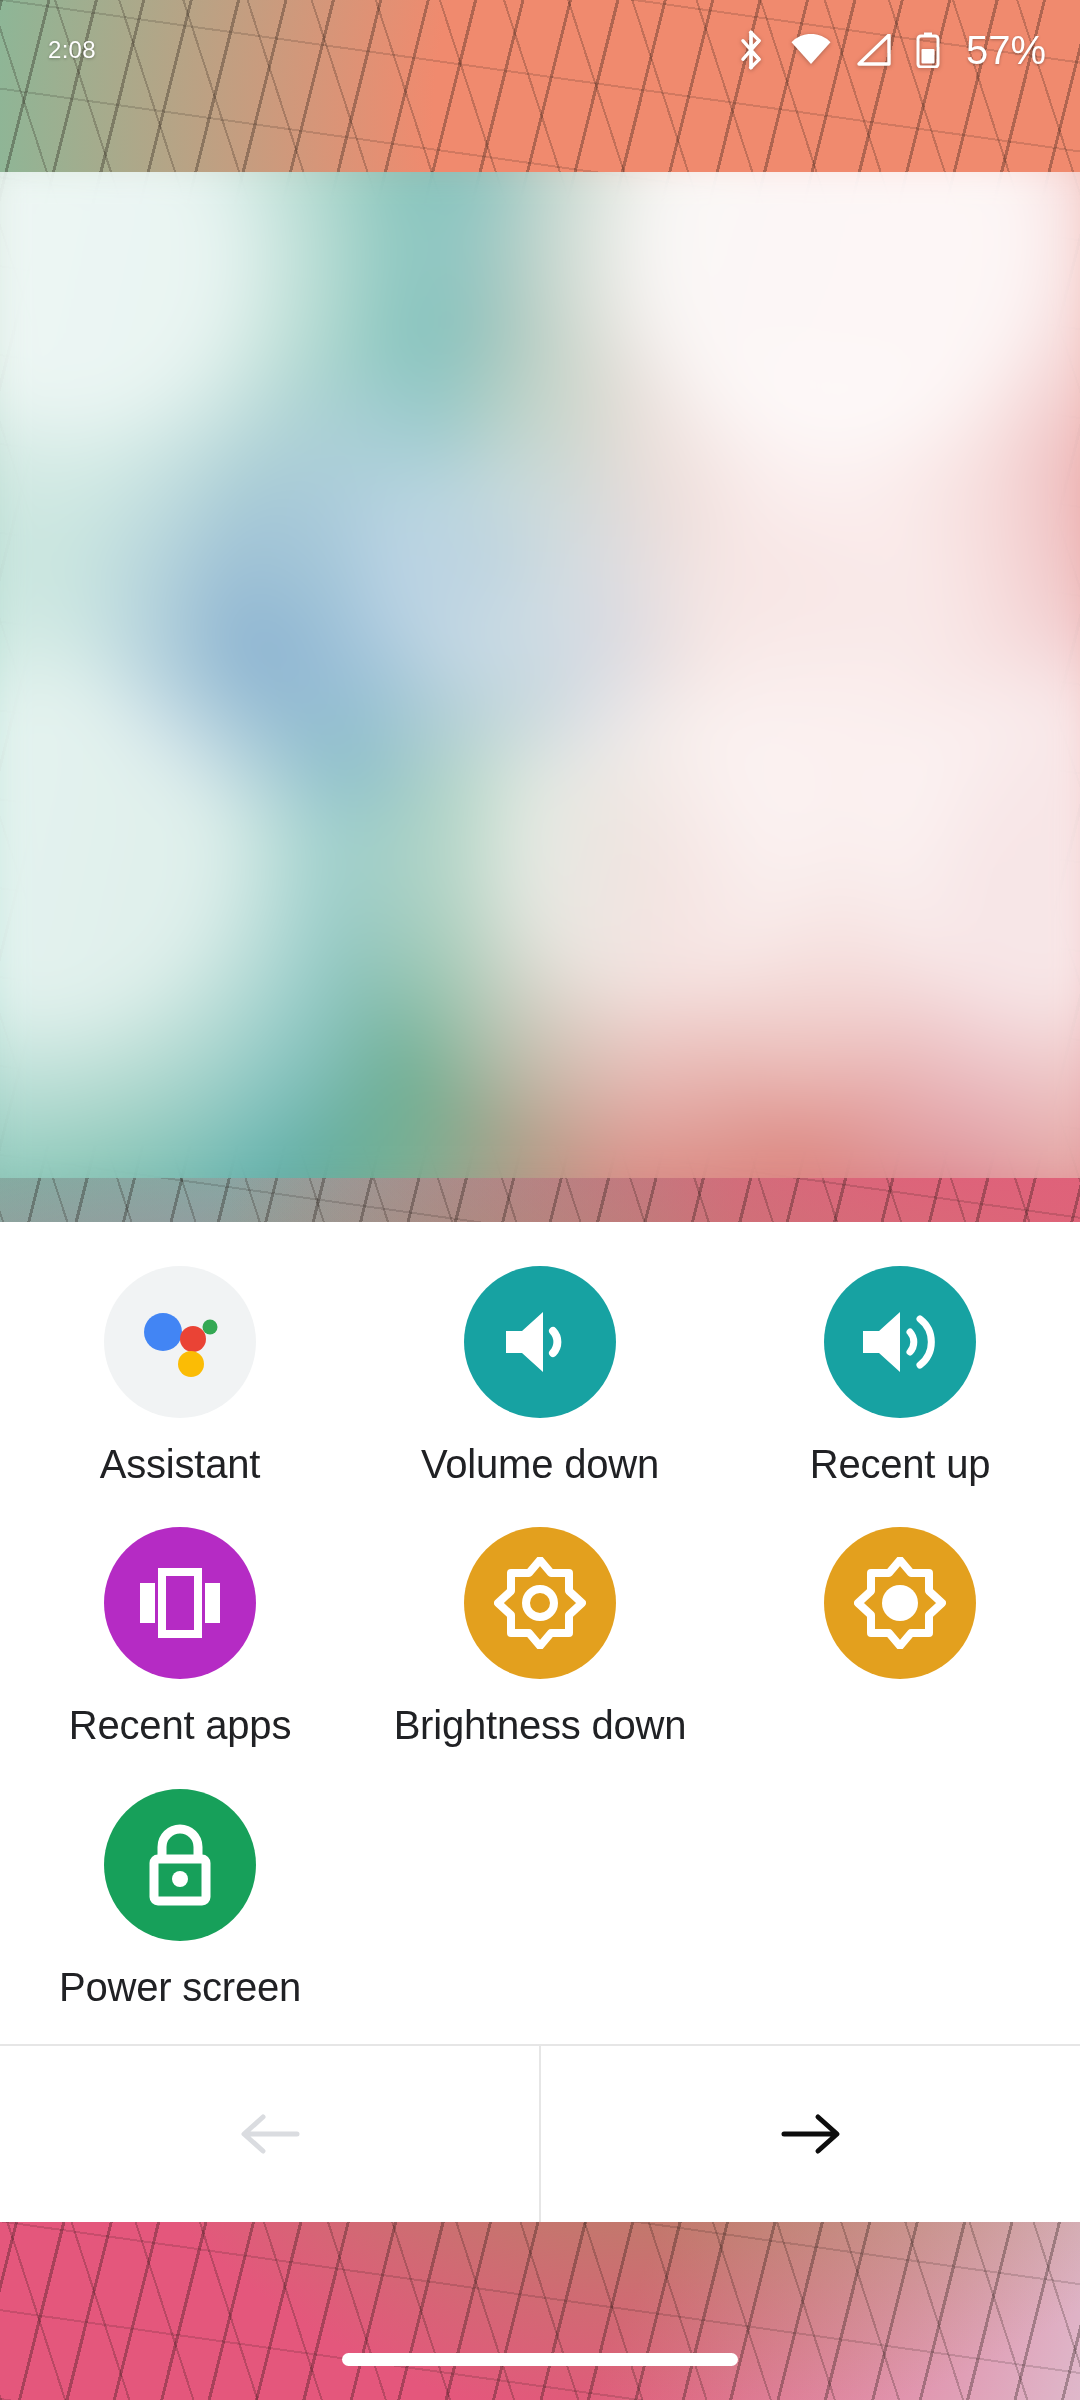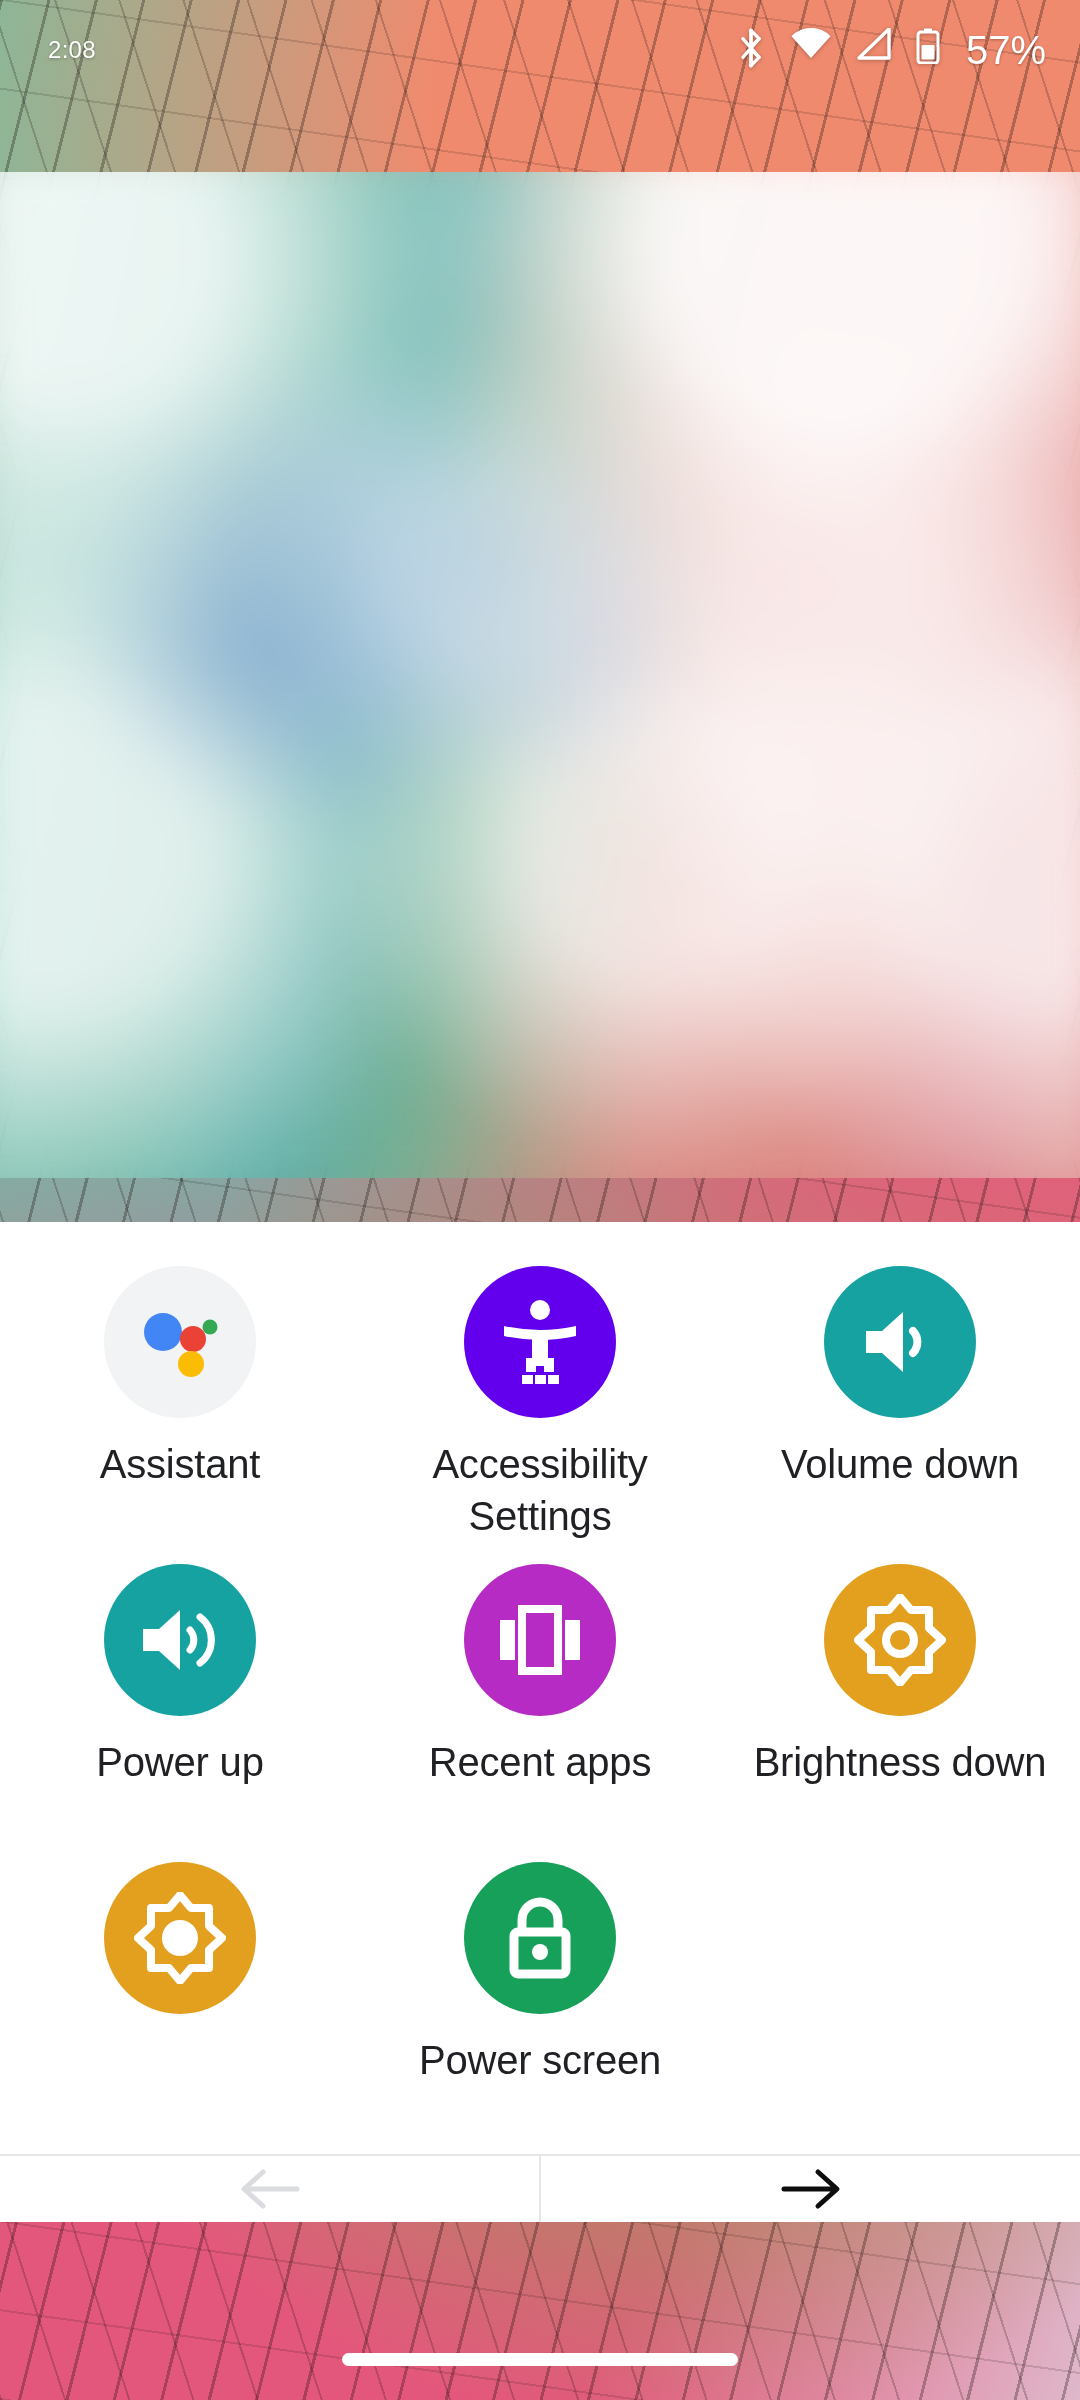--- a/index.html
+++ b/index.html
@@ -59,21 +59,21 @@
   
   #status-bar{
     position:absolute; left:0; top:0; width:1080px; height:100px;
     display:flex; align-items:center; justify-content:space-between;
     padding:0 34px 0 48px; z-index:20;
   }
   #status-time{
     color:#fff; font-size:24px; font-weight:400; letter-spacing:.3px;
     text-shadow:0 1px 3px rgba(0,0,0,.30);
   }
-  #status-icons{ display:flex; gap:24px; }
+  #status-icons{ display:flex; align-items:center; gap:24px; }
   #status-icons svg{ display:block; filter:drop-shadow(0 1px 2px rgba(0,0,0,.28)); }
   #battery-pct{
     color:#fff; font-size:40px; font-weight:500; margin-left:2px;
     text-shadow:0 1px 3px rgba(0,0,0,.30);
   }
 
   
   #menu-sheet{
     position:absolute; left:0; top:1222px; width:1080px; height:1000px;
     background:#ffffff; z-index:15;
@@ -176,56 +176,41 @@
         <svg width="96" height="96" viewBox="0 0 96 96">
           <circle cx="31" cy="38" r="19" fill="#4285f4"></circle>
           <circle cx="61" cy="45" r="13" fill="#ea4335"></circle>
           <circle cx="59" cy="70" r="13" fill="#fbbc05"></circle>
           <circle cx="78" cy="33" r="7.5" fill="#34a853"></circle>
         </svg>
       </div>
       <div class="item-label">Assistant</div>
     </div>
 
-    <div class="menu-item">
-      <div class="item-icon" style="background:#6200ee">
-        <svg width="92" height="92" viewBox="0 0 92 92">
-          <circle cx="46" cy="14" r="10" fill="#fff"></circle>
-          <path d="M10 30 Q46 38 82 30 L82 40 Q46 48 10 40 Z" fill="#fff"></path>
-          <rect x="38" y="36" width="16" height="34" fill="#fff"></rect>
-          <rect x="32" y="62" width="10" height="14" fill="#fff"></rect>
-          <rect x="50" y="62" width="10" height="14" fill="#fff"></rect>
-          <rect x="28" y="79" width="11" height="9" fill="#fff"></rect>
-          <rect x="41" y="79" width="11" height="9" fill="#fff"></rect>
-          <rect x="54" y="79" width="11" height="9" fill="#fff"></rect>
-        </svg>
-      </div>
-      <div class="item-label">Accessibility Settings</div>
-    </div>
 
 
     <div class="menu-item">
       <div class="item-icon" style="background:#17a2a2">
         <svg width="84" height="84" viewBox="0 0 84 84">
           <path d="M8 31 L24 31 L45 12 L45 72 L24 53 L8 53 Z" fill="#fff"></path>
           <path d="M55 31 A16 16 0 0 1 55 53" fill="none" stroke="#fff" stroke-width="8" stroke-linecap="round"></path>
         </svg>
       </div>
       <div class="item-label">Volume down</div>
     </div>
 
     <div class="menu-item">
       <div class="item-icon" style="background:#17a2a2">
         <svg width="84" height="84" viewBox="0 0 84 84">
           <path d="M5 31 L21 31 L42 12 L42 72 L21 53 L5 53 Z" fill="#fff"></path>
           <path d="M52 32 A15 15 0 0 1 52 52" fill="none" stroke="#fff" stroke-width="7" stroke-linecap="round"></path>
           <path d="M62 19 A29 29 0 0 1 62 65" fill="none" stroke="#fff" stroke-width="7" stroke-linecap="round"></path>
         </svg>
       </div>
-      <div class="item-label">Power up</div>
+      <div class="item-label">Recent up</div>
     </div>
 
     <div class="menu-item">
       <div class="item-icon" style="background:#b52bc4">
         <svg width="88" height="88" viewBox="0 0 88 88">
           <rect x="4" y="24" width="15" height="40" fill="#fff"></rect>
           <rect x="69" y="24" width="15" height="40" fill="#fff"></rect>
           <rect x="26" y="13" width="36" height="62" fill="none" stroke="#fff" stroke-width="8"></rect>
         </svg>
       </div>

